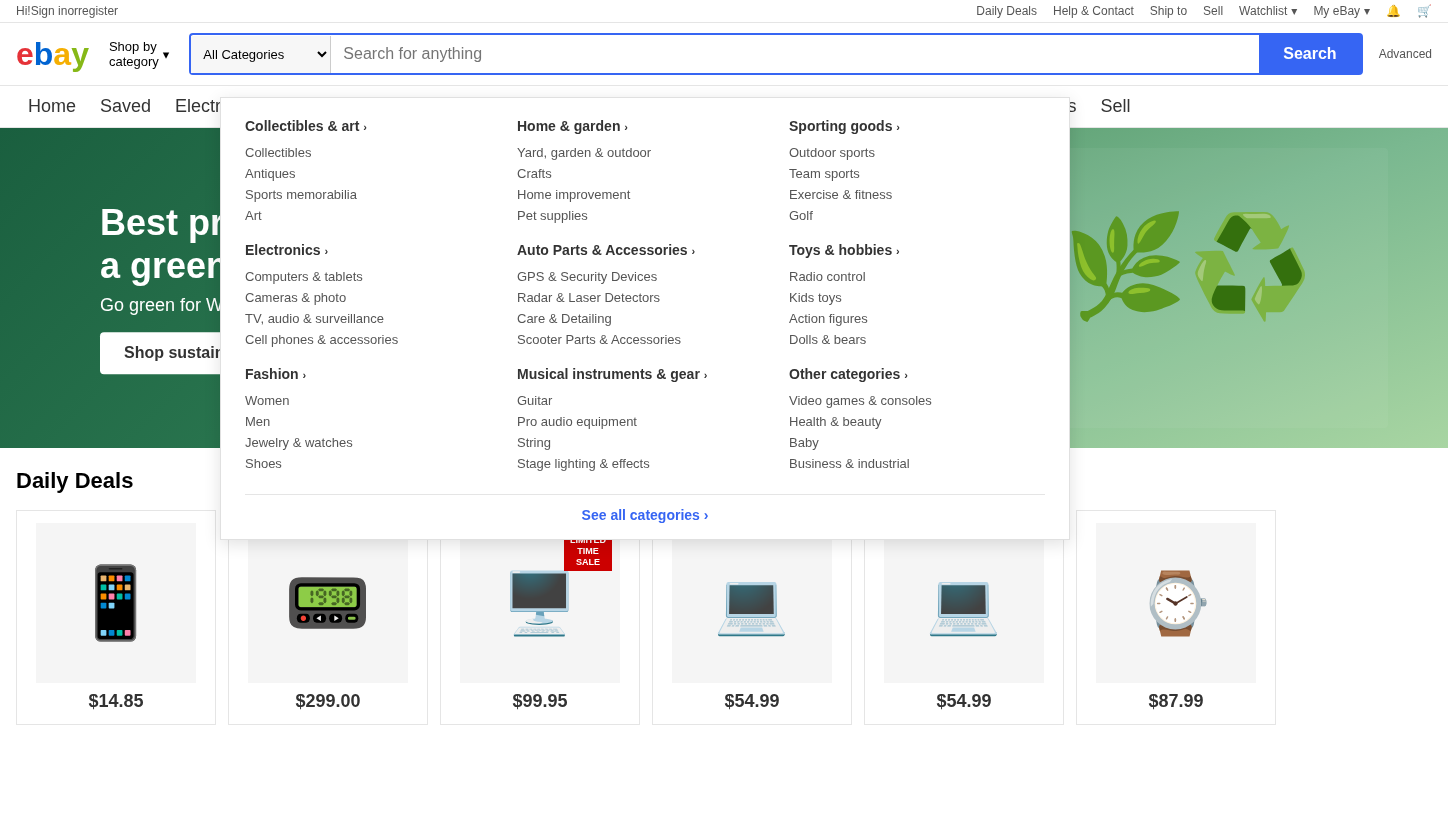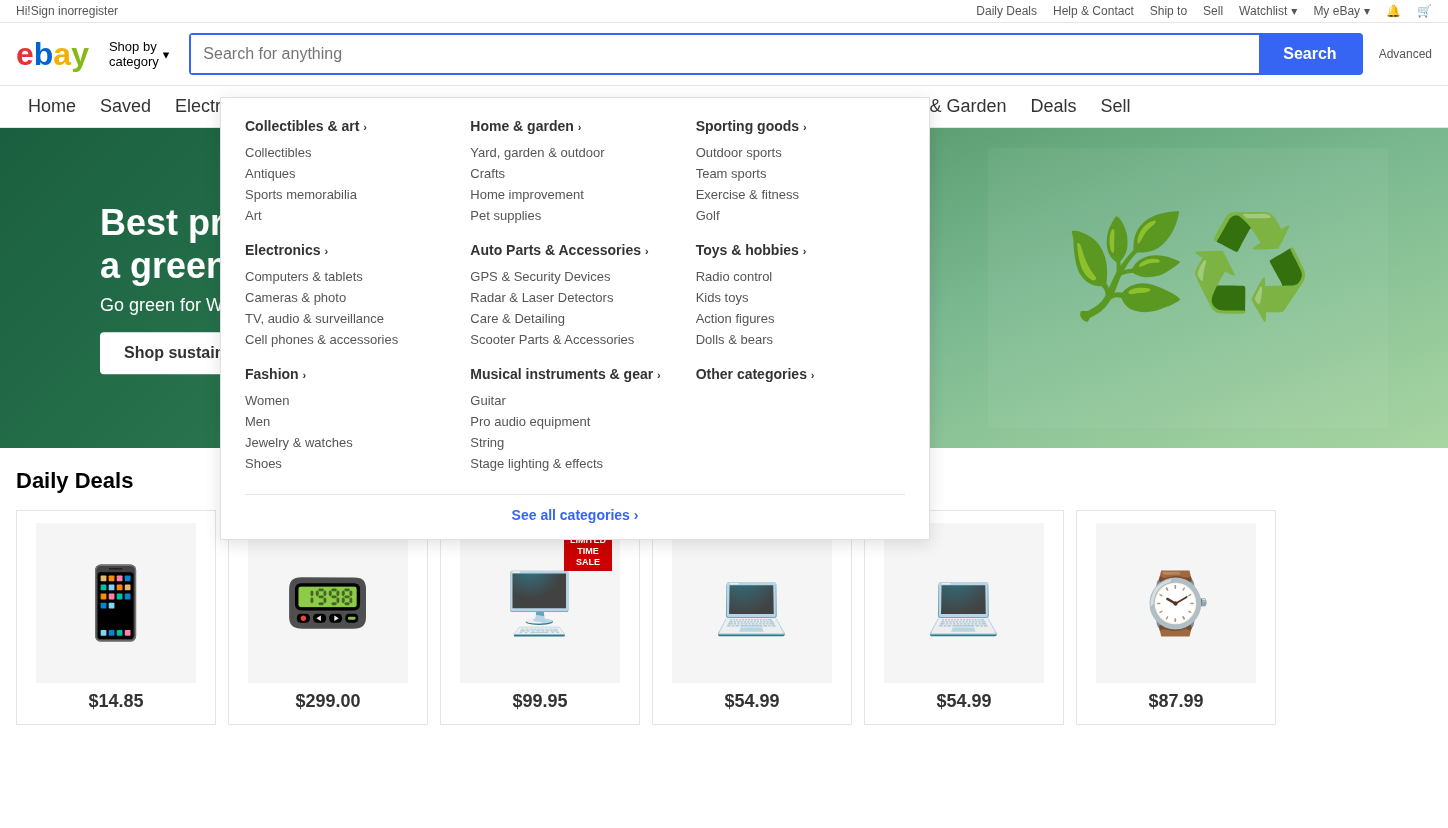--- a/index.html
+++ b/index.html
@@ -246,21 +246,21 @@
     }
 
     
     .page-wrapper {
       position: relative;
     }
     .dropdown-container {
       position: absolute;
       top: 97px; 
       left: 220px;
-      width: 710px;
+      width: 850px;
       background: #fff;
       border: 1px solid #e0e0e0;
       box-shadow: 0 4px 16px rgba(0,0,0,0.12);
       z-index: 300;
       padding: 20px 24px 16px;
     }
 
     
     .dropdown-row {
       display: grid;
@@ -307,20 +307,23 @@
 
     <div class="shop-by-category">
       <div>
         <span>Shop by</span><br>
         <span>category</span>
       </div>
       <span>▾</span>
     </div>
 
     <div class="search-container">
+      <select class="search-category-select">
+        <option>All Categories</option>
+      </select>
       <input class="search-input" type="text" placeholder="Search for anything" style="">
       <button class="search-btn">Search</button>
     </div>
 
     <a class="advanced-link" href="#">Advanced</a>
   </div>
 
   <div class="nav-bar">
     <a>Home</a>
     <a>Saved</a>
@@ -419,20 +422,26 @@
         <ul>
           <li><a>Guitar</a></li>
           <li><a>Pro audio equipment</a></li>
           <li><a>String</a></li>
           <li><a>Stage lighting &amp; effects</a></li>
         </ul>
       </div>
 
       <div class="dropdown-section">
         <h3>Other categories <span class="arrow">›</span></h3>
+        <ul>
+          <li><a>Video games &amp; consoles</a></li>
+          <li><a>Health &amp; beauty</a></li>
+          <li><a>Baby</a></li>
+          <li><a>Business &amp; industrial</a></li>
+        </ul>
       </div>
     </div>
 
     <div class="see-all-link">
       <a>See all categories ›</a>
     </div>
   </div>
 
   <div class="hero-banner">
     <div class="hero-bg-shapes"></div>

